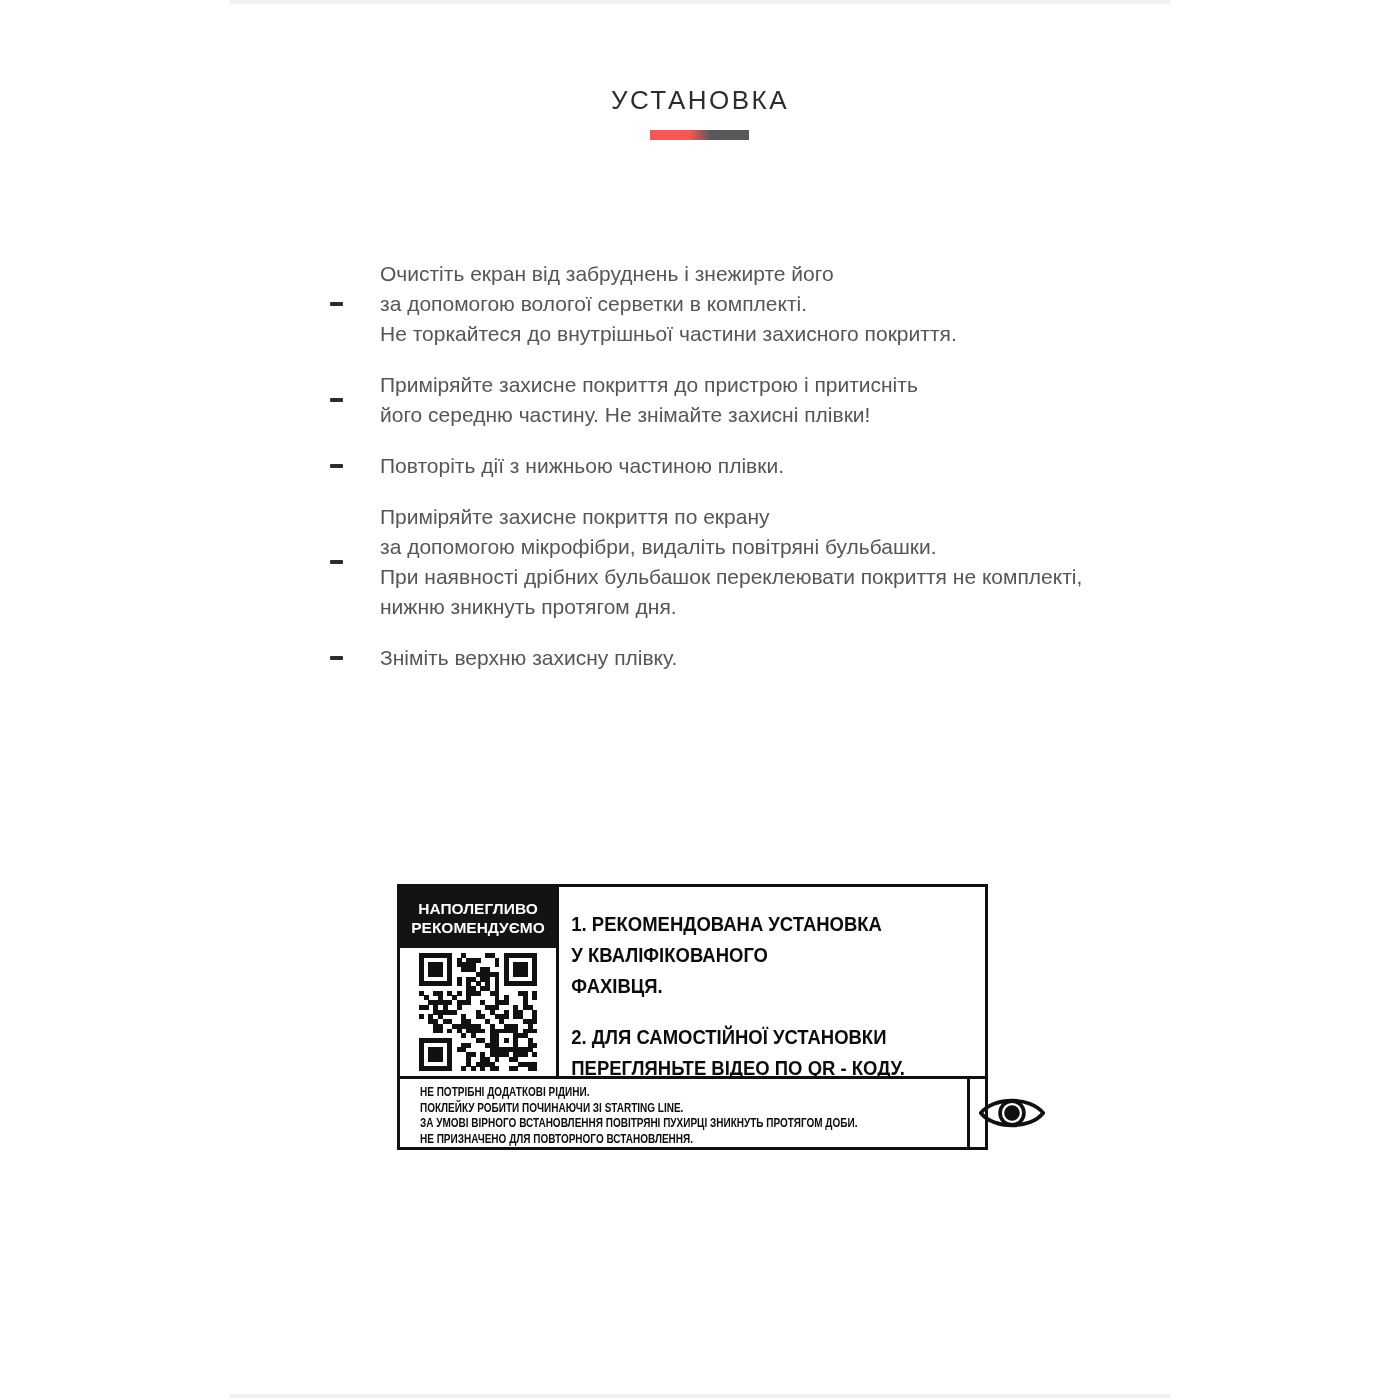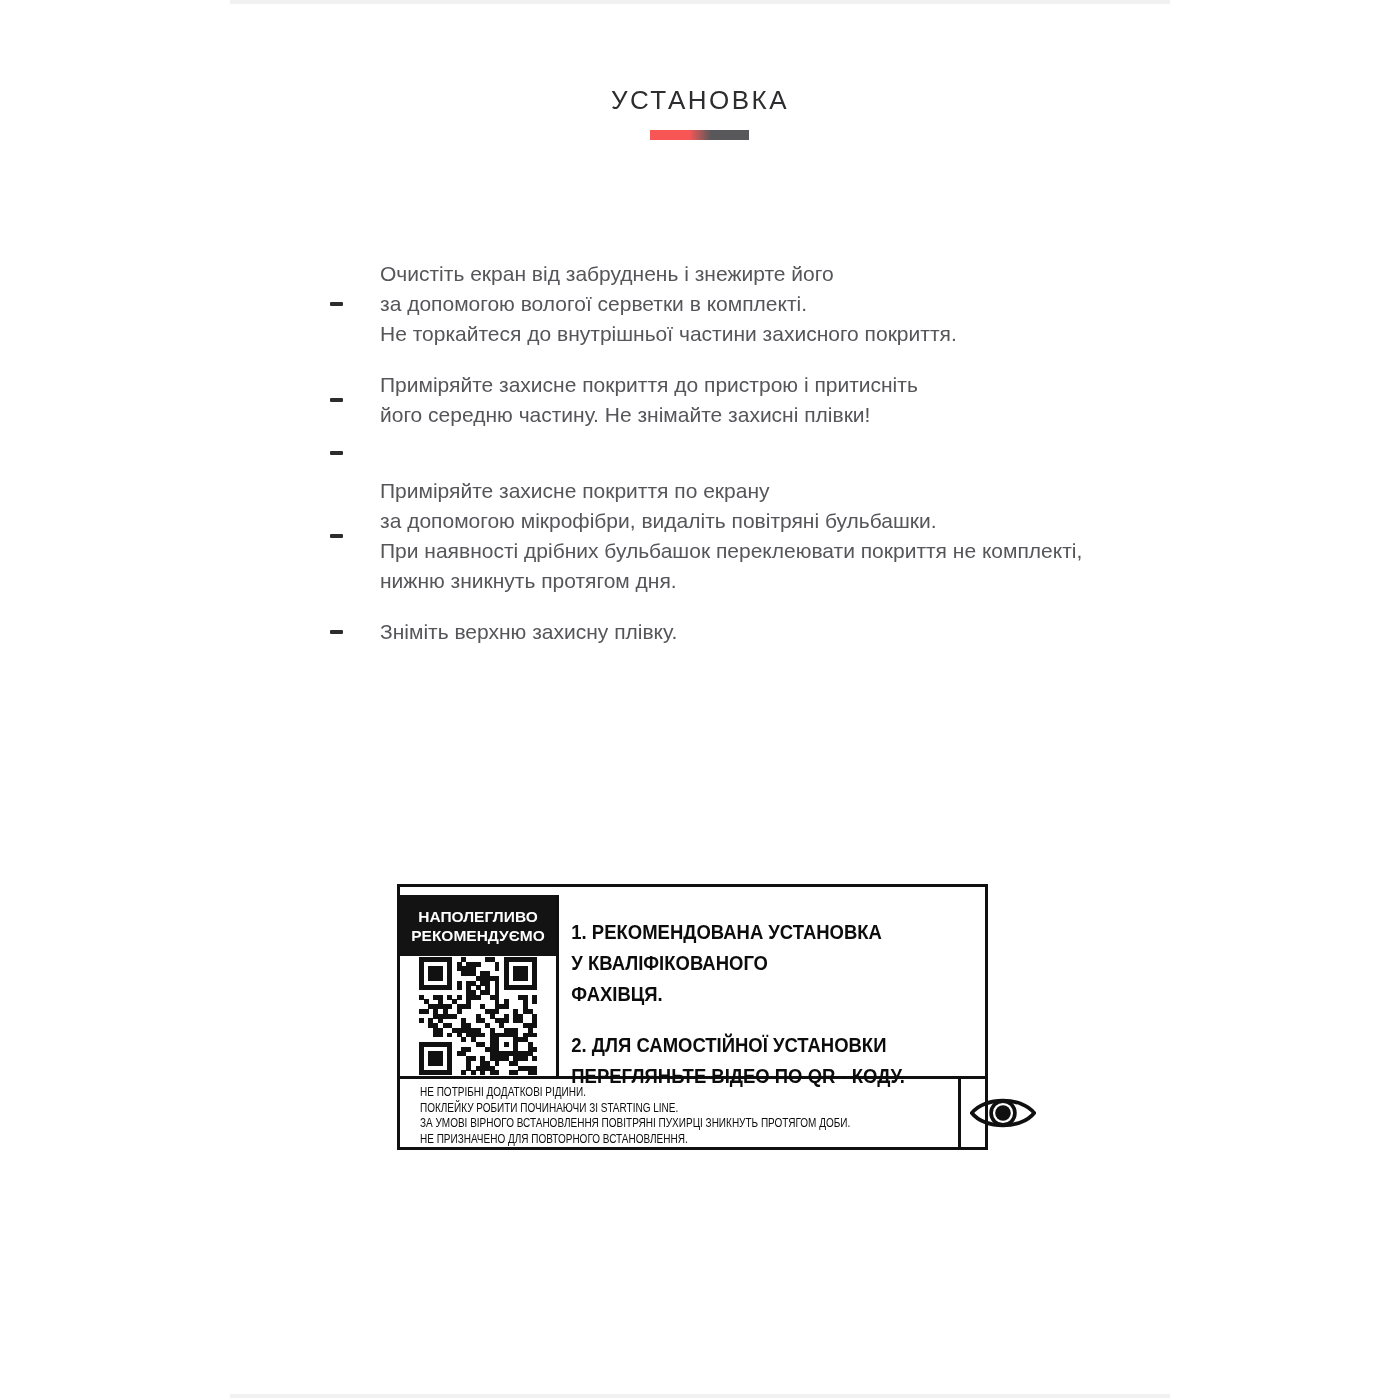--- a/index.html
+++ b/index.html
@@ -45,21 +45,21 @@
   .step-text { font-size: 21px; line-height: 30px; color: #55555a; }
 
   .rec-box {
     position: absolute; left: 397px; top: 884px;
     width: 591px; height: 266px;
     box-sizing: border-box;
     border: 3px solid #101010;
     background: #fff;
     display: flex; flex-direction: column;
   }
-  .rec-top { flex: 1 1 auto; display: flex; min-height: 0; margin-top: 8px; }
+  .rec-top { flex: 1 1 auto; display: flex; min-height: 0; }
   .rec-left {
     flex: 0 0 156px; border-right: 3px solid #101010;
     display: flex; flex-direction: column;
   }
   .rec-badge {
     background: #131313; color: #ffffff;
     font-weight: bold; font-size: 15.5px; line-height: 19px;
     text-align: center; padding: 12px 0 11px 0;
   }
   .rec-qr { flex: 1; display: flex; align-items: center; justify-content: center; }
@@ -70,21 +70,21 @@
     color: #0c0c0c;
     transform: scaleX(0.88); transform-origin: 0 0;
     width: 120%;
   }
   .rec-right p { margin: 0; }
   .rec-right p + p { margin-top: 20px; }
 
   .rec-bottom { flex: 0 0 67px; border-top: 3px solid #101010; display: flex; }
   .rec-notes {
     flex: 1 1 auto; padding: 6px 0 0 20px;
-    font-weight: normal; font-size: 12.5px; line-height: 15.5px;
+    font-weight: bold; font-size: 12.5px; line-height: 15.5px;
     color: #0c0c0c;
     overflow: visible;
   }
   .rec-notes-scale {
     transform: scaleX(0.8); transform-origin: 0 0;
     white-space: nowrap;
   }
   .rec-eye {
     flex: 0 0 84px; border-left: 3px solid #101010;
     display: flex; align-items: center; justify-content: center;
@@ -116,20 +116,23 @@
       </span>
       <div class="step-text">
         <div>Приміряйте захисне покриття до пристрою і притисніть</div>
         <div>його середню частину. Не знімайте захисні плівки!</div>
       </div>
     </li>
     <li class="step">
       <span class="step-marker">
         <i class="dash"></i>
       </span>
+      <div class="step-text">
+        <div>Повторіть дії з нижньою частиною плівки.</div>
+      </div>
     </li>
     <li class="step">
       <span class="step-marker">
         <i class="dash"></i>
       </span>
       <div class="step-text">
         <div>Приміряйте захисне покриття по екрану</div>
         <div>за допомогою мікрофібри, видаліть повітряні бульбашки.</div>
         <div>При наявності дрібних бульбашок переклеювати покриття не комплекті,</div>
         <div>нижню зникнуть протягом дня.</div>

